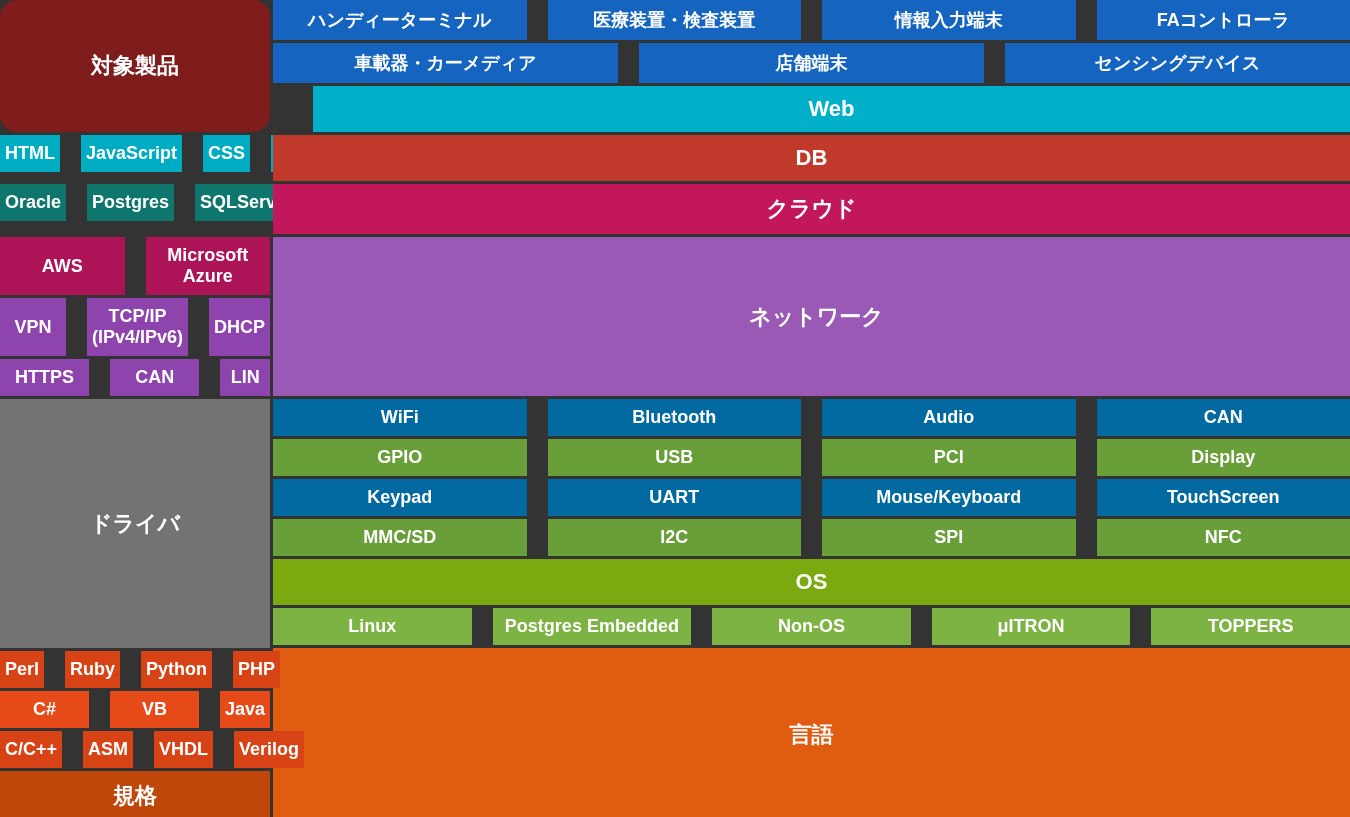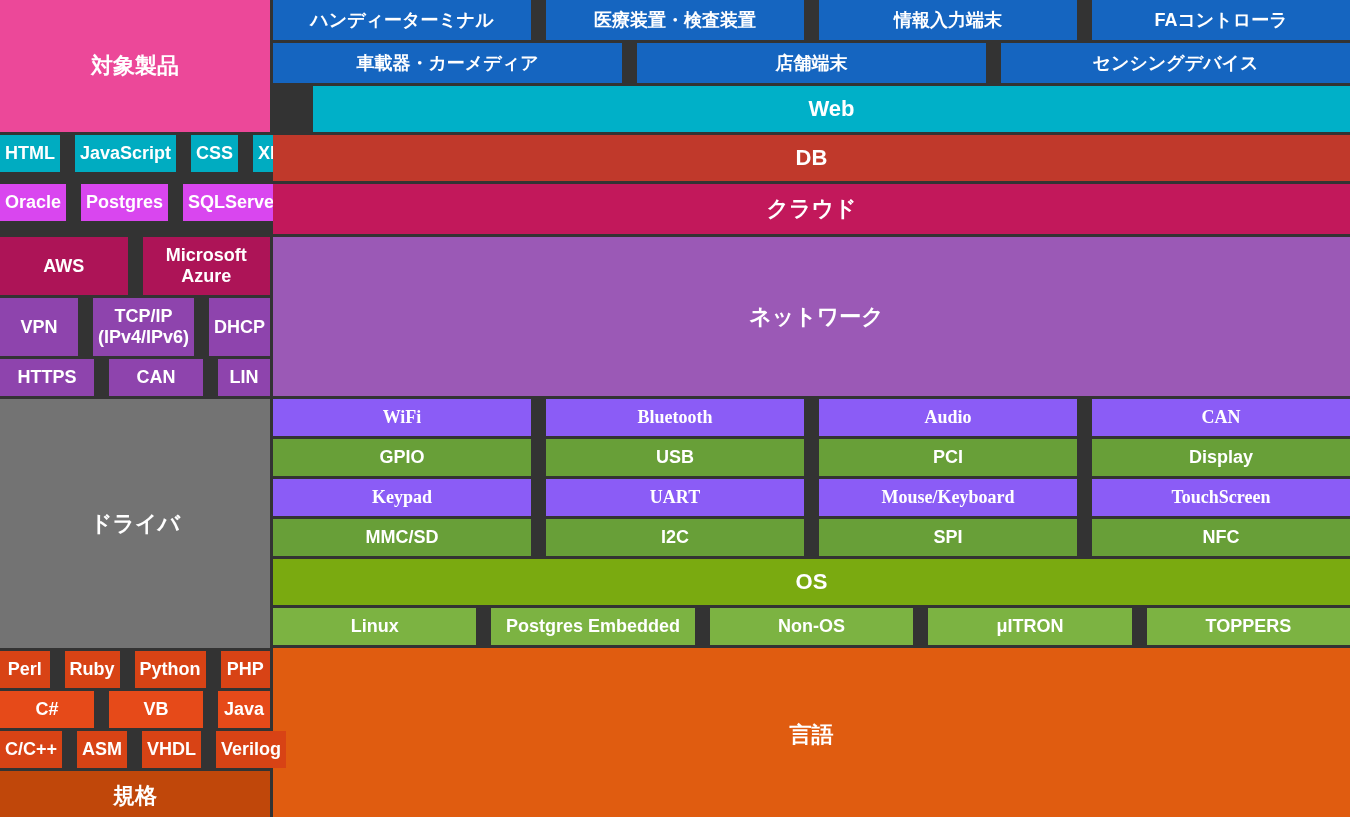--- a/index.html
+++ b/index.html
@@ -28,52 +28,52 @@
       text-align: center;
       padding: 10px;
     }
     .content-area {
       display: flex;
       flex-direction: column;
       gap: 3px;
     }
     .row {
       display: flex;
-      gap: 15px;
+      gap: 21px;
     }
     .cell {
       display: flex;
       align-items: center;
       justify-content: center;
       color: white;
       font-size: 18px;
       font-weight: bold;
       text-align: center;
       padding: 8px 5px;
       flex: 1;
     }
 
     
-    .label-taisho { background-color: #ec4899; }
+    .label-taisho { background-color: #7f1d1d; border-radius: 17px; }
     .label-web { background-color: #00b0c8; margin-left: 40px; }
     .label-db { background-color: #c0392b; }
     .label-cloud { background-color: #c2185b; }
     .label-network { background-color: #9b59b6; }
     .label-driver { background-color: #737373; }
     .label-os { background-color: #7aaa10; }
     .label-lang { background-color: #e05c10; }
     .label-spec { background-color: #c0470a; }
 
     
     .c-blue { background-color: #1565c0; }
     .c-cyan { background-color: #00acc1; }
-    .c-red { background-color: #d946ef; }
+    .c-red { background-color: #0f766e; }
     .c-pink { background-color: #ad1457; }
     .c-purple2 { background-color: #8e44ad; }
-    .c-green1 { background-color: #8b5cf6; font-family: Liberation Serif, serif; }
+    .c-green1 { background-color: #0369a1; }
     .c-green2 { background-color: #689f38; }
     .c-green3 { background-color: #7cb342; }
     .c-orange2 { background-color: #d84315; }
     .c-orange3 { background-color: #e64a19; }
 
     .span2 { flex: 2; }
   </style>
 </head>
 <body>
 

